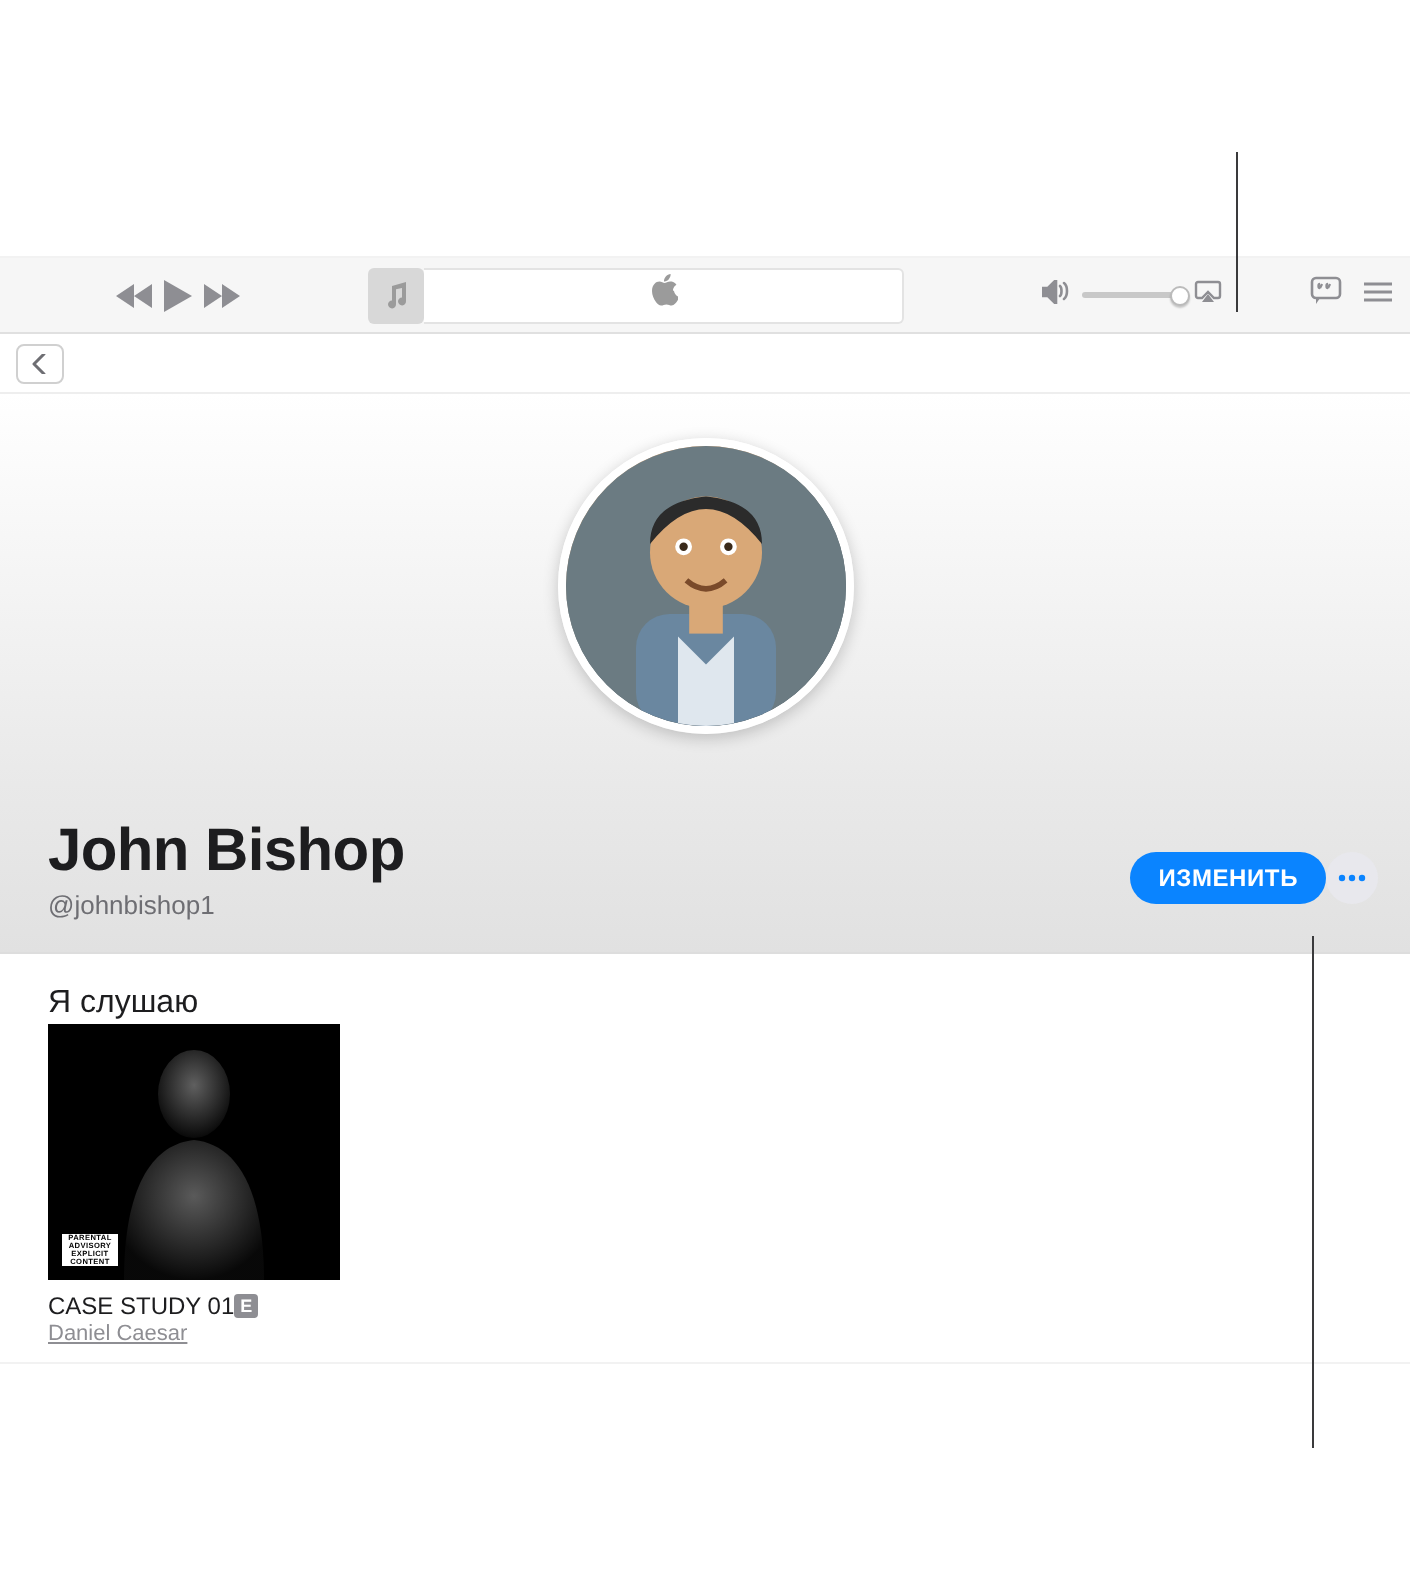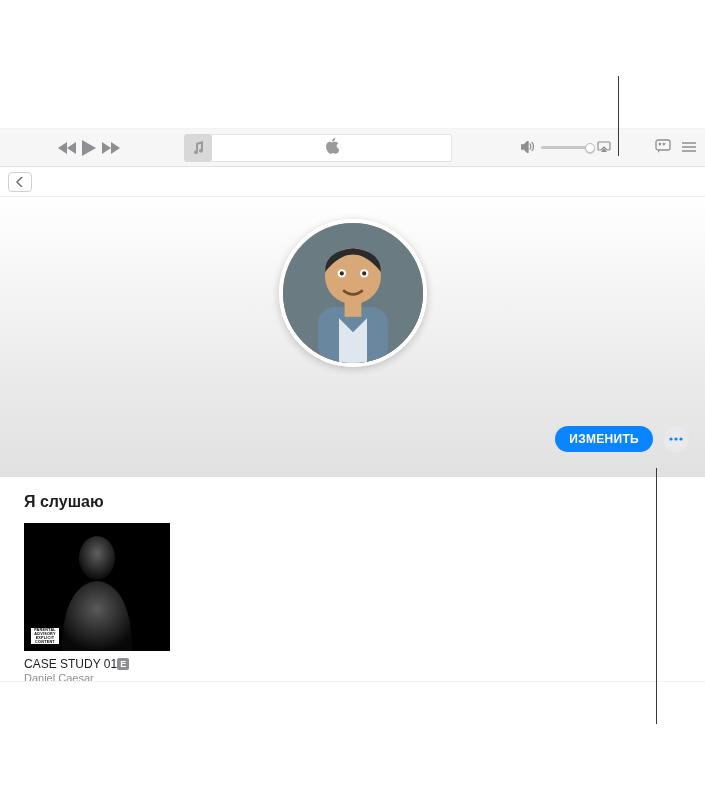--- a/index.html
+++ b/index.html
@@ -120,21 +120,21 @@
   }
   .profile-handle {
     font-size: 13px;
     color:#6e6e73;
     margin-top: 2px;
   }
   .profile-actions {
     position:absolute;
     right: 16px;
     bottom: 24px;
-    display:flex; align-items:flex-start; gap:10px;
+    display:flex; align-items:flex-start; 
   }
   .edit-btn {
     background:#0a84ff;
     color:#fff;
     border:none;
     border-radius: 14px;
     height: 26px;
     padding: 0 14px;
     font-size: 12px;
     font-weight: 600;
@@ -150,23 +150,23 @@
     cursor:pointer;
     border:none;
   }
   .content {
     flex:1;
     padding: 16px 24px;
     overflow:hidden;
   }
   .section-title {
     font-size: 16px;
-    font-weight: 700;
+    font-weight: 400;
     color:#1d1d1f;
-    margin-bottom: 12px;
+    margin-bottom: 1px;
   }
   .album-tile { width: 146px; }
   .album-art {
     width: 146px; height: 128px;
     background:#000;
     position:relative;
     overflow:hidden;
   }
   .album-art .silhouette {
     position:absolute; left:50%; top:50%;
@@ -303,20 +303,24 @@
         <path d="M30 35 Q50 10 70 35 Q70 20 50 18 Q30 20 30 35" fill="#2b2b2b"></path>
         <rect x="25" y="60" width="50" height="40" rx="12" fill="#6a87a0"></rect>
         <rect x="44" y="55" width="12" height="12" fill="#d9a877"></rect>
         <path d="M40 68 L50 78 L60 68 L60 100 L40 100 Z" fill="#dfe7ee"></path>
         <circle cx="42" cy="36" r="3" fill="#fff"></circle>
         <circle cx="58" cy="36" r="3" fill="#fff"></circle>
         <circle cx="42" cy="36" r="1.5" fill="#3a2a1a"></circle>
         <circle cx="58" cy="36" r="1.5" fill="#3a2a1a"></circle>
         <path d="M43 48 Q50 54 57 48" stroke="#7a4a2a" stroke-width="2" fill="none"></path>
       </svg>
+    </div>
+    <div class="profile-meta">
+      <div class="profile-name">John Bishop</div>
+      <div class="profile-handle">@johnbishop1</div>
     </div>
     <div class="profile-actions">
       <button class="edit-btn">ИЗМЕНИТЬ</button>
       <button class="more-btn">
         <svg width="14" height="4" viewBox="0 0 14 4">
             <circle cx="2" cy="2" r="1.6" fill="currentColor"></circle>
             <circle cx="7" cy="2" r="1.6" fill="currentColor"></circle>
             <circle cx="12" cy="2" r="1.6" fill="currentColor"></circle>
           </svg>
       </button>

